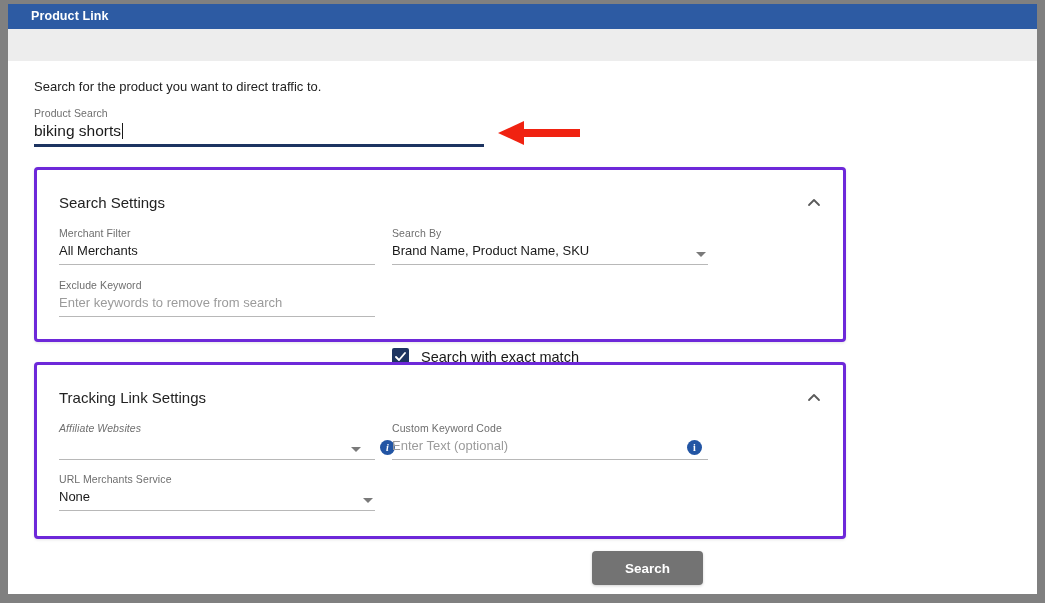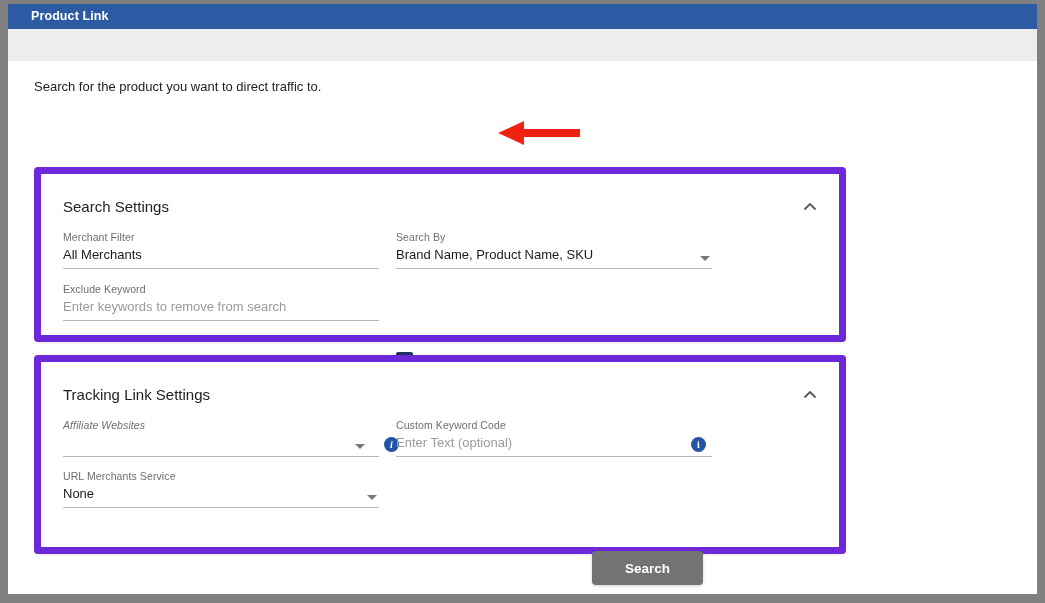--- a/index.html
+++ b/index.html
@@ -115,27 +115,27 @@
     width: 82px;
     height: 28px;
   }
 
   
   .panel {
     position: absolute;
     left: 26px;
     width: 812px;
     background: #ffffff;
-    border: 7px solid #6d28d9;
+    border: 3px solid #6d28d9;
     border-radius: 4px;
     box-shadow: 0 1px 3px rgba(0,0,0,0.10);
     box-sizing: border-box;
   }
   #panel-search { top: 106px; height: 175px; }
-  #panel-tracking { top: 294px; height: 199px; padding-left: 24px; }
+  #panel-tracking { top: 301px; height: 177px; padding-left: 24px; }
 
   .panel-title {
     position: absolute;
     left: 22px;
     top: 24px;
     font-size: 15px;
     color: #222222;
   }
   .chevron {
     position: absolute;
@@ -243,20 +243,25 @@
   <div id="titlebar">
     <span>Product Link</span>
   </div>
 
   <div id="graystrip"></div>
 
   <div id="page-card">
 
     <div id="intro-text">Search for the product you want to direct traffic to.</div>
 
+    <div id="product-search-wrap">
+      <div class="flab">Product Search</div>
+      <div id="product-search-value"><span>biking shorts</span><span id="caret"></span></div>
+      <div id="product-search-underline"></div>
+    </div>
 
     <svg id="red-arrow" viewBox="0 0 82 28">
       <polygon points="0,14 26,2 26,26" fill="#f02211"></polygon>
       <rect x="24" y="10" width="58" height="8" fill="#f02211"></rect>
     </svg>
 
     <div class="panel" id="panel-search">
       <div class="panel-title">Search Settings</div>
       <svg class="chevron" viewBox="0 0 18 18">
         <polyline points="4,11 9,6 14,11" fill="none" stroke="#5a5a5a" stroke-width="1.8" stroke-linecap="round" stroke-linejoin="round"></polyline>

